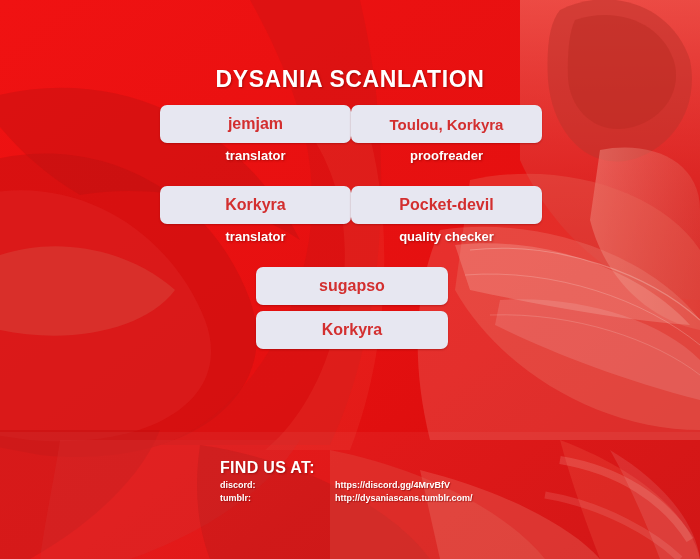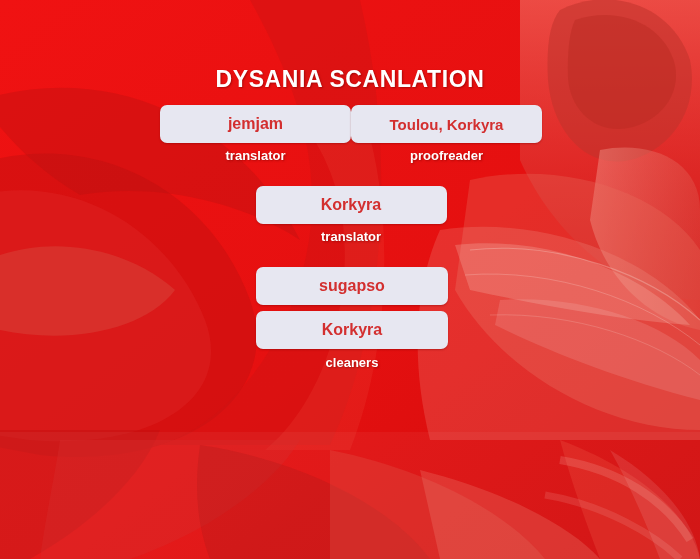--- a/index.html
+++ b/index.html
@@ -207,23 +207,39 @@
         <div class="name-box narrow-text">Toulou, Korkyra</div>
         <div class="role-label">proofreader</div>
       </div>
     </div>
 
     <div class="credit-row row2">
       <div class="credit-col">
         <div class="name-box">Korkyra</div>
         <div class="role-label">translator</div>
       </div>
+      <div class="credit-col">
+        <div class="name-box">Pocket-devil</div>
+        <div class="role-label">quality checker</div>
+      </div>
     </div>
 
     <div class="cleaners-group">
       <div class="name-box">sugapso</div>
       <div class="name-box">Korkyra</div>
-      <div class="role-label">cleaners</div>
-    </div>
-
+    </div>
+
+    <div class="footer">
+      <div class="footer-title">FIND US AT:</div>
+
+      <div class="footer-line">
+        <span class="footer-key">discord:</span>
+        <span class="footer-val">https://discord.gg/4MrvBfV</span>
+      </div>
+
+      <div class="footer-line">
+        <span class="footer-key">tumblr:</span>
+        <span class="footer-val">http://dysaniascans.tumblr.com/</span>
+      </div>
+    </div>
 
   </div>
 </div>
 
 </body></html>

